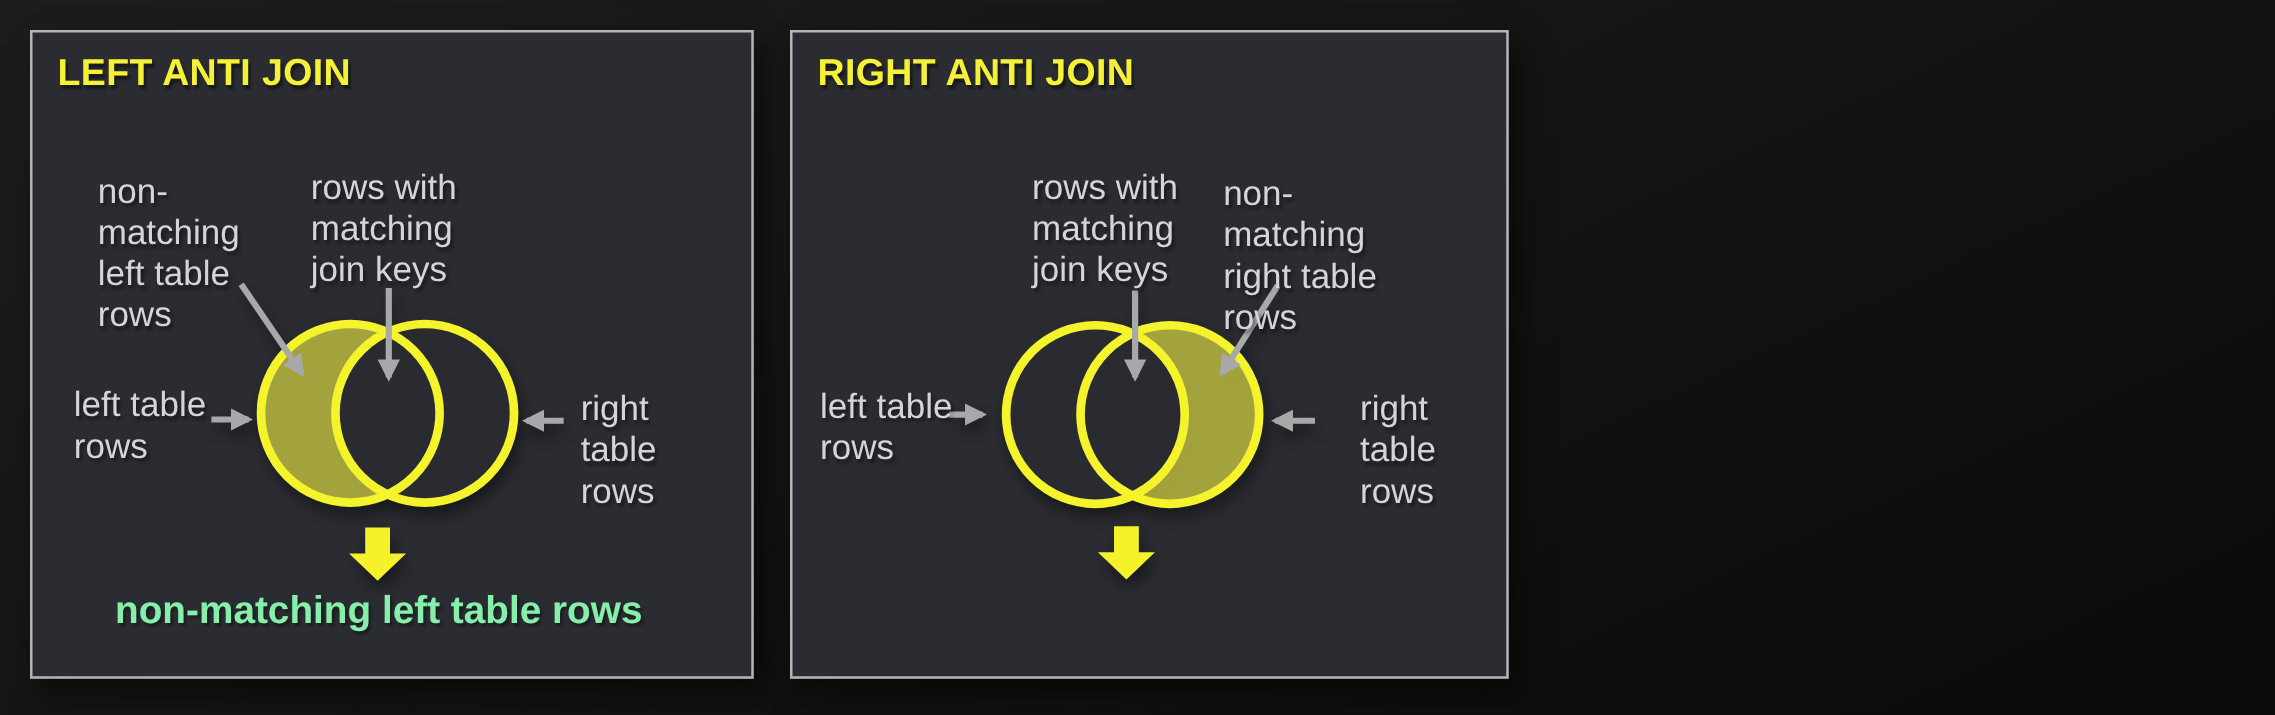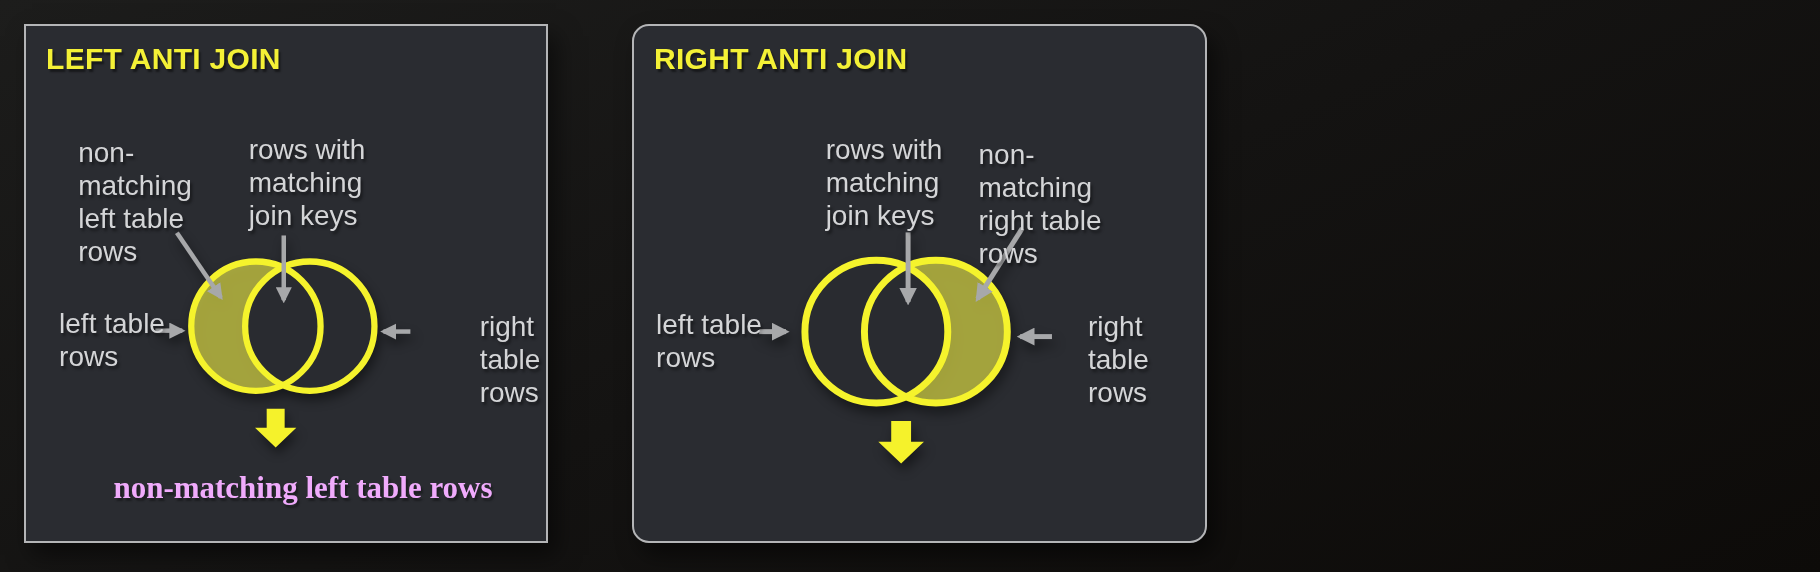--- a/index.html
+++ b/index.html
@@ -12,41 +12,40 @@
     position:relative; width:1820px; height:572px;
     background: linear-gradient(155deg, #1d1d1c 0%, #141312 50%, #0d0b09 100%);
   }
   .panel {
     position:absolute; top:24px; height:519px;
     background:#2a2c31;
     border:2px solid #b4b5b7;
     box-sizing:border-box;
     box-shadow: 8px 12px 22px rgba(0,0,0,0.5);
   }
-  .panel-left  { left:24px;  width:524px; }
-  .panel-right { left:632px; width:575px;border-radius:17px; }
+  .panel-left  { left:24px;  width:579px; }
+  .panel-right { left:632px; width:575px; }
   .title {
     position:absolute; top:16px; left:20px; margin:0;
     font-size:30px; font-weight:bold; color:#f4f136;
     letter-spacing:0.3px;
     text-shadow: 2px 3px 2px rgba(0,0,0,0.45);
   }
   .venn-svg { position:absolute; left:0; top:0; width:100%; height:100%; display:block; }
   .glyphs { filter: drop-shadow(3px 7px 6px rgba(0,0,0,0.45)); }
   .lbl {
     position:absolute; transform:translateX(-50%);
     color:#d4d5d7; font-size:28px; line-height:33px;
     white-space:pre-line;
     text-shadow: 2px 3px 3px rgba(0,0,0,0.45);
   }
   .caption {
     position:absolute; transform:translateX(-50%);
-    color:#f0abfc; font-size:31px; font-weight:bold; white-space:nowrap;
+    color:#86efac; font-size:31px; font-weight:bold; white-space:nowrap;
     text-shadow: 2px 3px 2px rgba(0,0,0,0.35);
-    font-family: Liberation Serif, serif;
   }
   
   .panel-left  .lbl-nonmatch { left:109px; top:110px; }
   .panel-left  .lbl-match    { left:281px; top:107px; }
   .panel-left  .lbl-lefttab  { left:86px;  top:281px; }
   .panel-left  .lbl-righttab { left:484px; top:284px; }
   .panel-left  .caption      { left:277px; top:444px; }
   
   .panel-right .lbl-match    { left:250px; top:107px; }
   .panel-right .lbl-nonmatch { left:406px; top:112px; }

